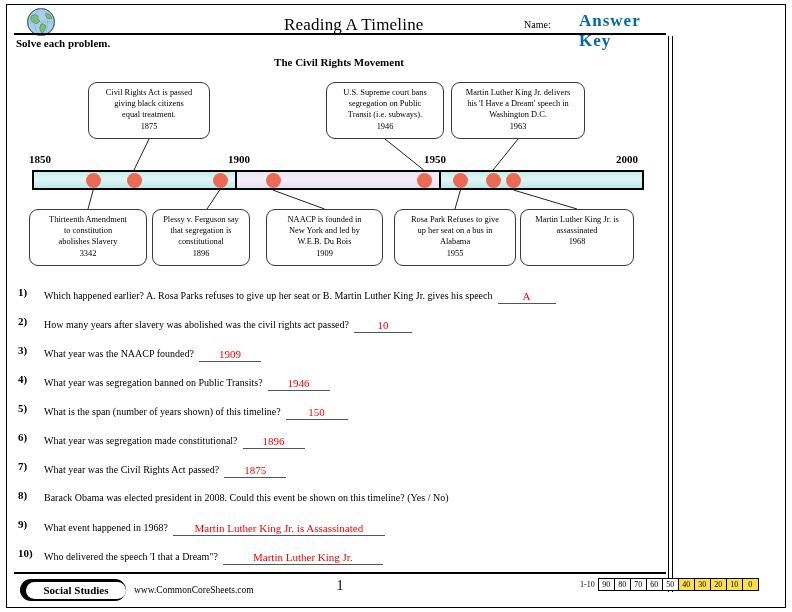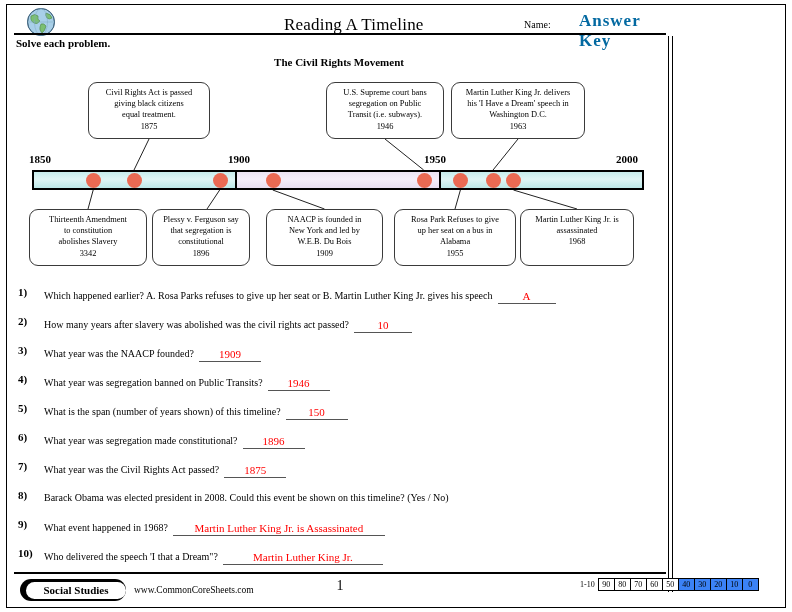--- a/index.html
+++ b/index.html
@@ -167,21 +167,21 @@
   }
   #score-label { font-size:8px; margin-right:4px; }
   .score-cell {
     width:17px; height:13px;
     border:1px solid #000;
     margin-left:-1px;
     font-size:8px;
     display:flex; align-items:center; justify-content:center;
     background:#fff;
   }
-  .score-cell.hl { background:#3b82f6; }
+  .score-cell.hl { background:#fde047; }
 </style>
 </head>
 <body>
 
 <div id="page-border"></div>
 
 <div id="header">
   <svg id="globe" viewBox="0 0 34 30">
     <circle cx="17" cy="15" r="13.5" fill="#a8cfe8" stroke="#5a7f9c" stroke-width="1"></circle>
     <path d="M7 9 Q11 6 14 9 Q13 13 16 14 Q13 18 10 16 Q6 14 7 9 Z" fill="#7bbf72" stroke="#4d8448" stroke-width=".6"></path>

